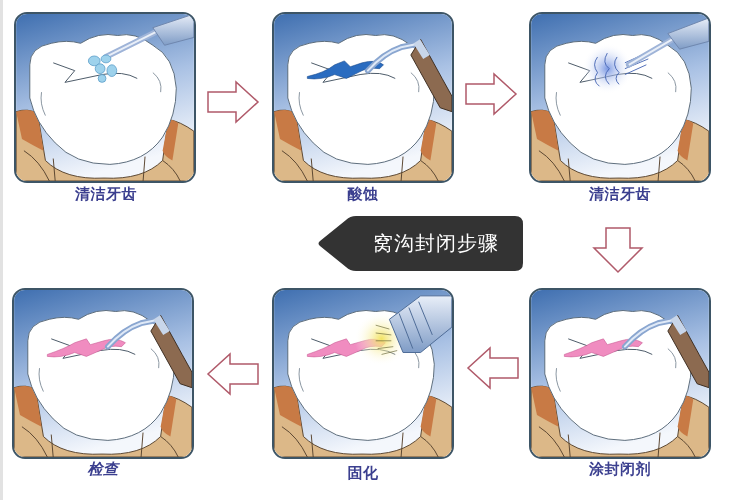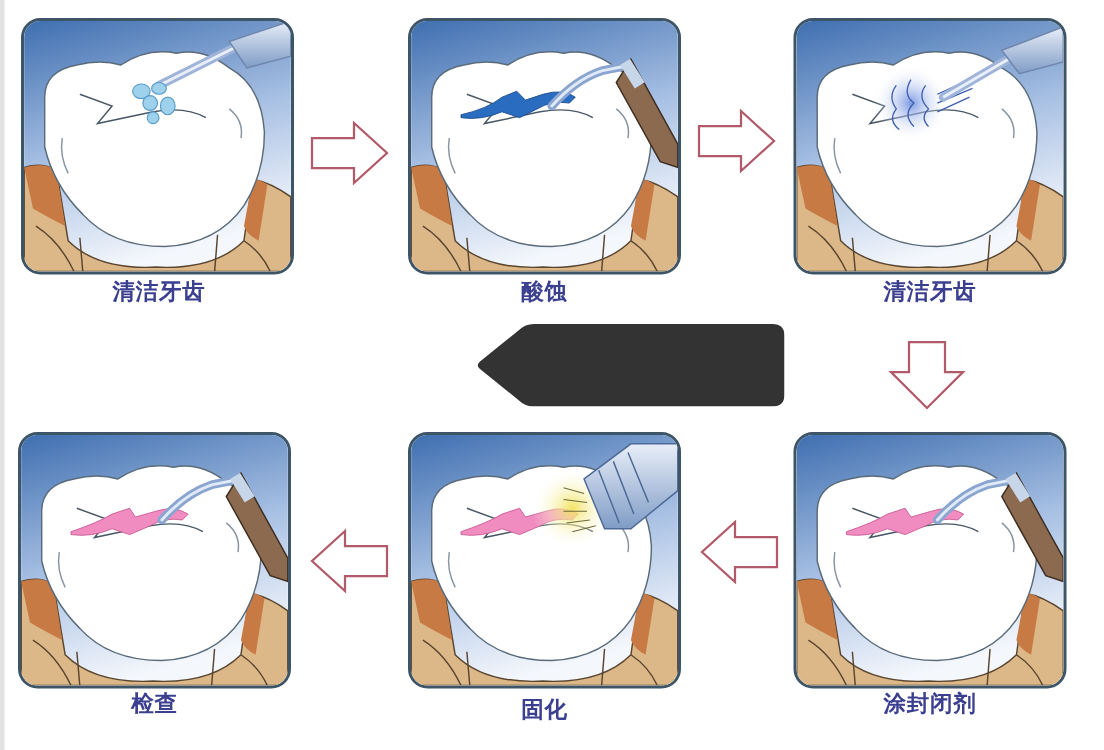--- a/index.html
+++ b/index.html
@@ -131,36 +131,37 @@
       <path d="M140,20 L182,4 L182,28 L152,36 Z" fill="url(#tube)" stroke="#6f86ad" stroke-width="1"></path>
     </g>
   </svg>
 </div>
 <div class="label" style="left:529px; top:185px;">清洁牙齿</div>
 
 <div class="callout">
   <svg width="207" height="55" viewBox="0 0 207 55">
     <path d="M40,0 L199,0 Q207,0 207,8 L207,47 Q207,55 199,55 L40,55 Q34,55 30,51 L4,30 Q1,27.5 4,25 L30,4 Q34,0 40,0 Z" fill="#333333"></path>
   </svg>
+  <div class="callout-text">窝沟封闭步骤</div>
 </div>
 
 <svg class="arrow" style="left:590px; top:226px;" width="56" height="50" viewBox="0 0 56 50">
   <path d="M16,2 L40,2 L40,22 L52,22 L28,46 L4,22 L16,22 Z" fill="#ffffff" stroke="#b05a6a" stroke-width="1.5"></path>
 </svg>
 
 <div class="panel" style="left:12px; top:288px;">
   <svg viewBox="0 0 182 171">
     <rect width="182" height="171" fill="url(#sky)"></rect>
     <use href="#gums"></use>
     <use href="#tooth"></use>
     <path d="M34,66 Q52,60 62,54 L74,50 L78,56 L92,52 Q104,48 114,54 L110,58 Q98,56 88,62 L74,68 L62,64 Q48,70 34,68 Z" fill="#f08cc0" stroke="#c85a94" stroke-width="0.6"></path>
     <use href="#angledTool"></use>
   </svg>
 </div>
-<div class="label" style="left:12px; top:460px;">检查</div>
+<div class="label" style="left:12px; top:460px;font-style:italic;">检查</div>
 
 <svg class="arrow" style="left:204px; top:352px;" width="56" height="44" viewBox="0 0 56 44">
   <path d="M54,12 L26,12 L26,2 L4,22 L26,42 L26,32 L54,32 Z" fill="#ffffff" stroke="#b05a6a" stroke-width="1.5"></path>
 </svg>
 
 <div class="panel" style="left:272px; top:288px;">
   <svg viewBox="0 0 182 171">
     <rect width="182" height="171" fill="url(#sky)"></rect>
     <use href="#gums"></use>
     <use href="#tooth"></use>

